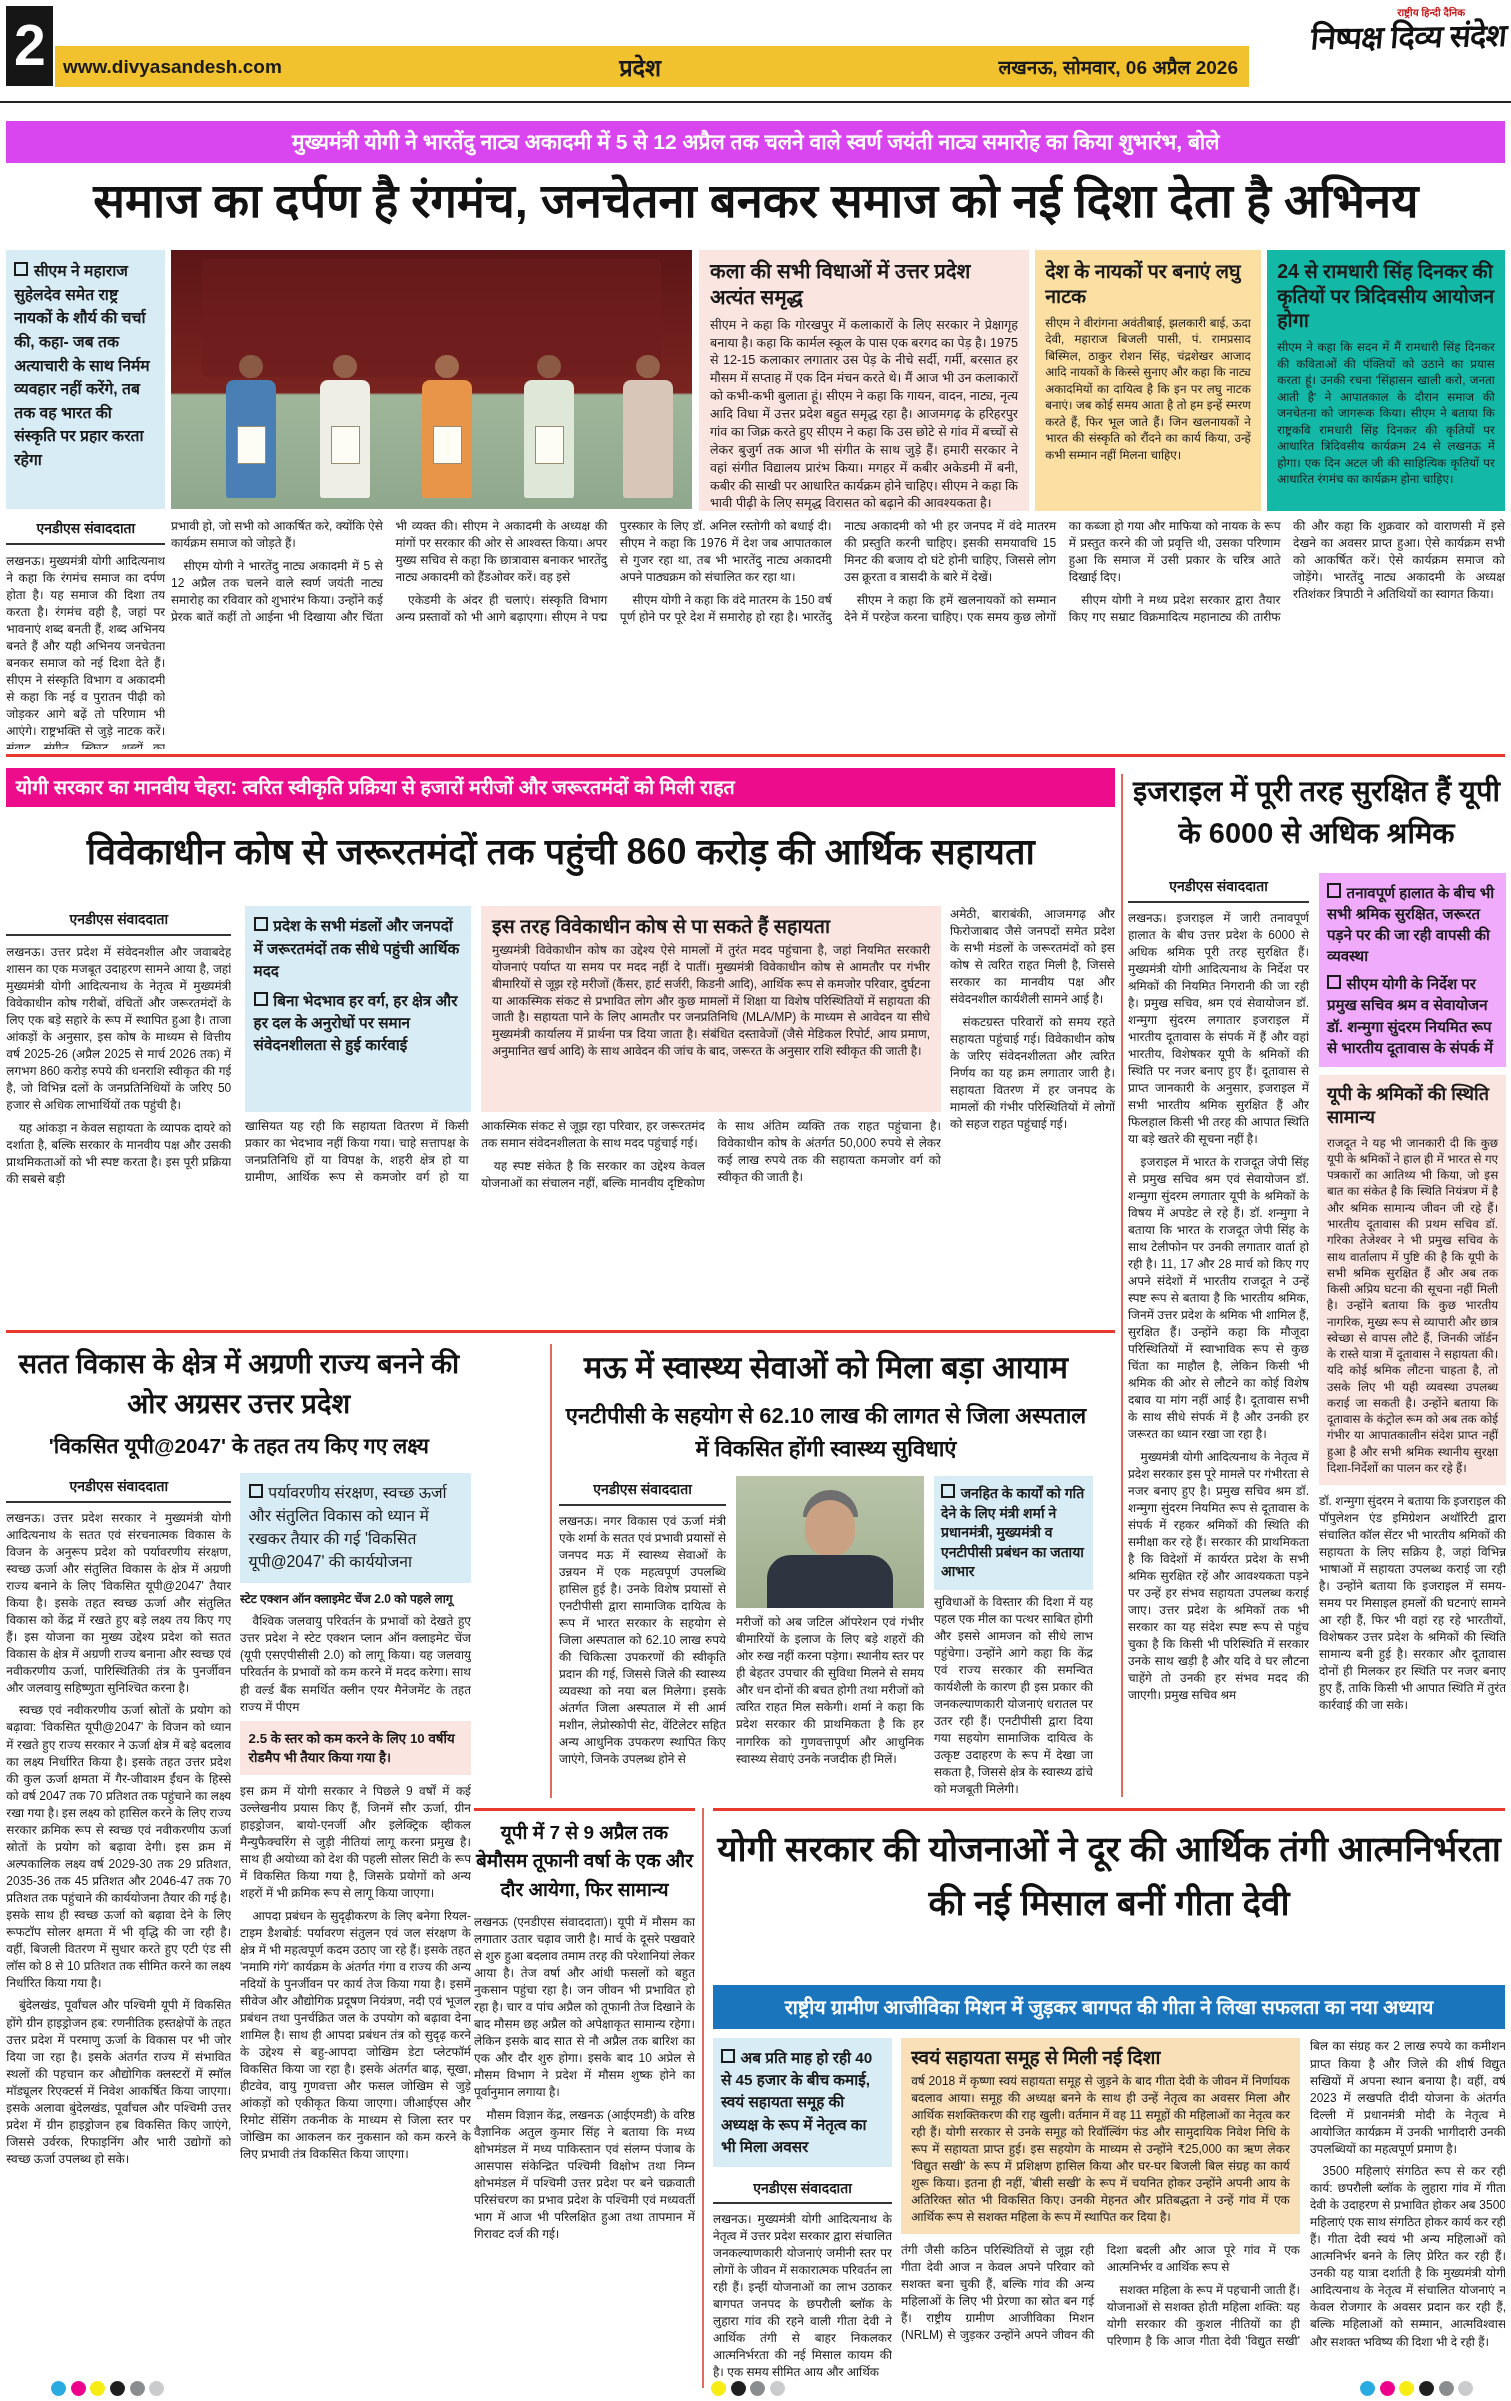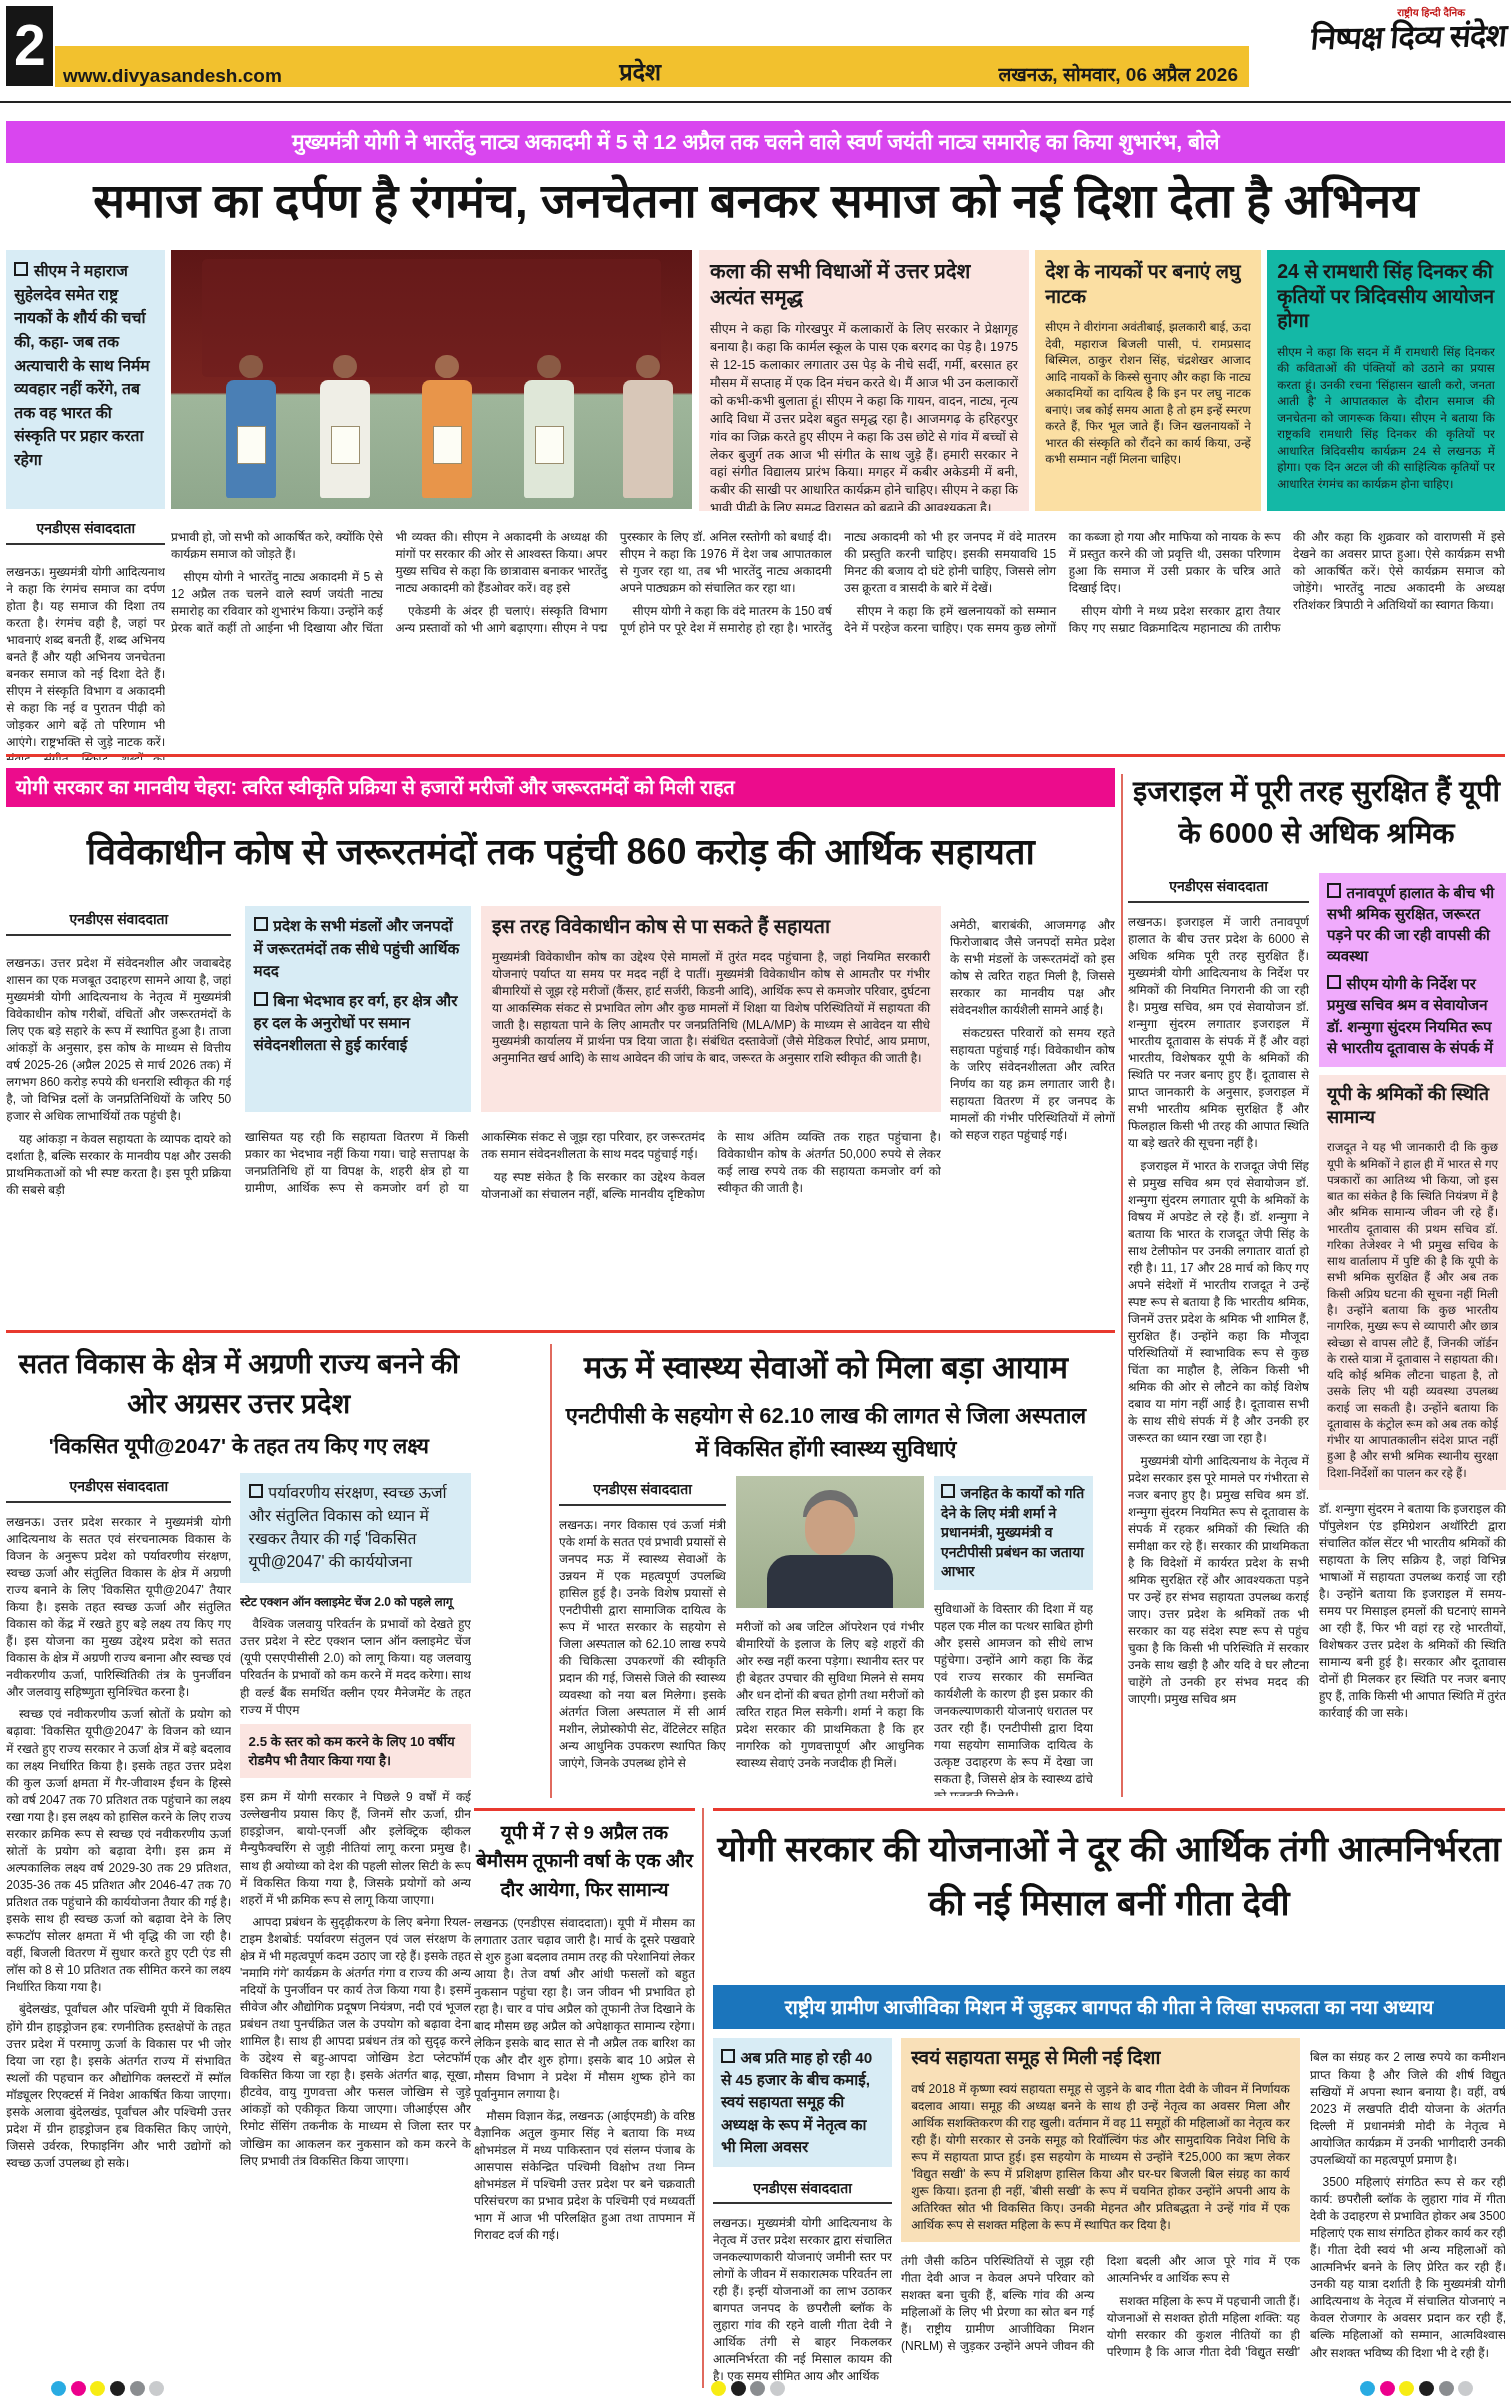--- a/index.html
+++ b/index.html
@@ -1,20 +1,20 @@
 <!DOCTYPE html>
 <html style="font-size:12.6px"><head>
 <meta charset="utf-8">
 <style>
   html,body{margin:0;padding:0;background:#e9e9e9;}
   #page{position:relative;width:1512px;height:2401px;background:#ffffff;margin:0 auto;
         font-family:"Liberation Sans","DejaVu Sans",sans-serif;color:#1a1a1a;overflow:hidden;}
   .abs{position:absolute;}
   .clip{overflow:hidden;}
-  .just{text-align:justify;margin-top:11px;}
+  .just{text-align:justify;}
   .ctr{text-align:center;}
   .bodytxt{font-size:12px;line-height:1.42;}
   .bodytxt p{margin:0 0 5.5px;text-indent:12.6px;}
   .bodytxt p:first-child{text-indent:0;}
   .byline{font-weight:bold;font-size:14px;text-align:center;padding:3.1px 0 5.5px;border-bottom:2px solid #333;margin-bottom:7px;}
   .kicker{color:#fff;font-weight:bold;}
   .hl{font-weight:900;color:#121212;}
   .sq{display:inline-block;width:10.2px;height:10.2px;border:2.7px solid #1a1a1a;margin-right:5.5px;vertical-align:baseline;}
   .boxttl{font-weight:900;font-size:19px;line-height:1.25;margin:0 0 6.3px;}
   .redrule{background:#e8392f;}
@@ -27,21 +27,21 @@
   .fig .book{position:absolute;top:46px;left:11px;width:27px;height:36px;background:#fdfdf5;border:1.6px solid #9a8d6d;}
 </style>
 </head>
 <body>
 
 <div id="page">
 
   <div class="abs" style="left:6.3px;top:6.3px;width:47px;height:80px;background:#161616;color:#fff;font-weight:900;font-size:57px;text-align:center;line-height:79px;">
     <span>2</span>
   </div>
-  <div class="abs" style="left:55px;top:46px;width:1194px;height:41px;background:#F2C12E;display:flex;align-items:flex-end;">
+  <div class="abs" style="left:55px;top:46px;width:1194px;height:41px;background:#F2C12E;display:flex;align-items:center;">
     <span style="font-weight:900;font-size:19px;margin-left:7.9px;">www.divyasandesh.com</span>
     <span style="font-weight:900;font-size:23.6px;flex:1;text-align:center;">प्रदेश</span>
     <span style="font-weight:900;font-size:19px;margin-right:11px;">लखनऊ, सोमवार, 06 अप्रैल 2026</span>
   </div>
   <div class="abs" style="left:1255px;top:4.7px;width:251px;height:93px;text-align:right;">
     <div style="color:#c21818;font-weight:bold;font-size:10.2px;padding-right:41px;">राष्ट्रीय हिन्दी दैनिक</div>
     <div style="font-weight:900;font-size:31px;line-height:1.2;transform:skewX(-6deg) rotate(-1deg);letter-spacing:-0.8px;color:#111;">निष्पक्ष दिव्य संदेश</div>
   </div>
   <div class="abs" style="left:0;top:101px;width:1512px;height:2.4px;background:#222;"></div>
 

